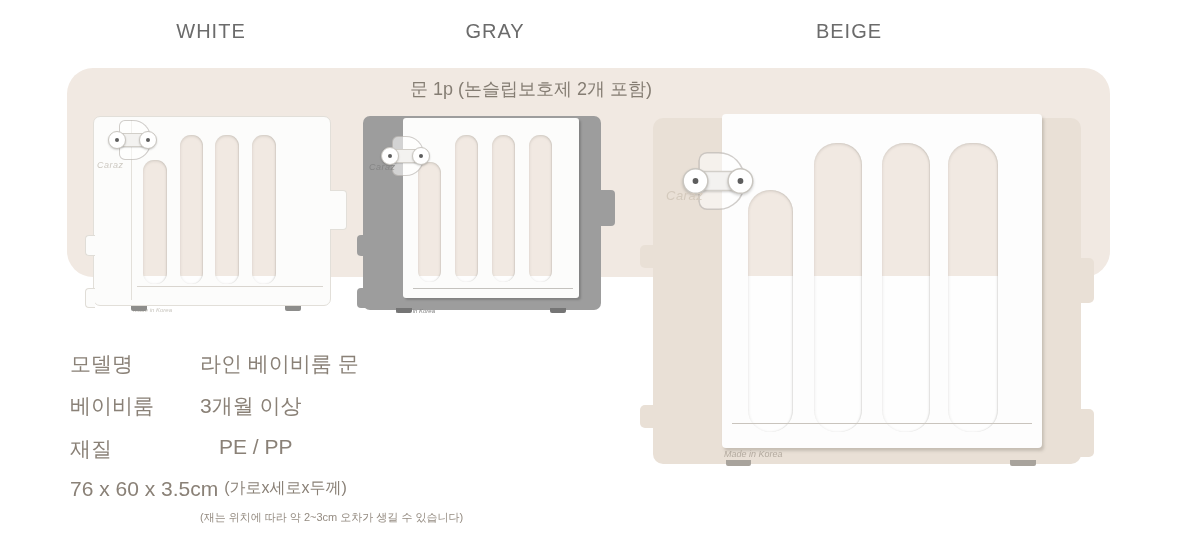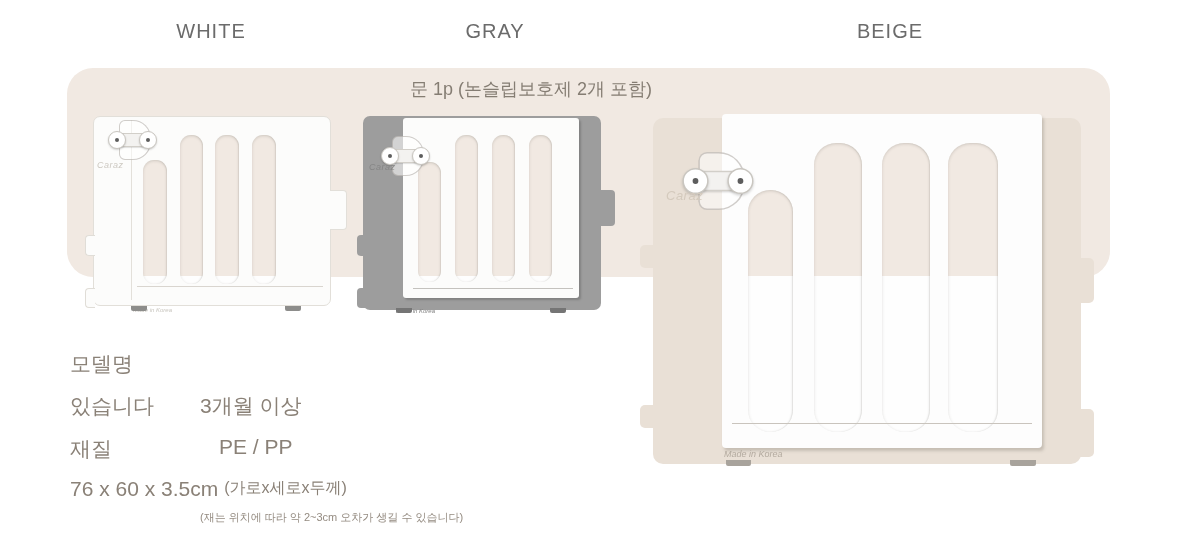--- a/index.html
+++ b/index.html
@@ -5,21 +5,21 @@
   * { margin:0; padding:0; box-sizing:border-box; }
   html,body { background:#ffffff; }
   body { font-family:"Liberation Sans","DejaVu Sans",sans-serif; }
   .stage { position:relative; width:1179px; height:552px; background:#ffffff; overflow:hidden; }
 
   
   .color-label { position:absolute; top:20px; transform:translateX(-50%);
     font-size:20px; letter-spacing:1px; color:#6b6b6b; white-space:nowrap; }
   .label-white { left:211px; }
   .label-gray  { left:495px; }
-  .label-beige { left:890px;text-align:center; }
+  .label-beige { left:849px;text-align:center; }
 
   
   .banner { position:absolute; left:67px; top:68px; width:1043px; height:209px;
     border-radius:26px; background:#f1e9e2; }
   .banner-text { position:absolute; left:343px; top:9px; font-size:18px;
     color:#857d73; white-space:nowrap; }
 
   
   .gate { position:absolute; }
   .panel, .frame, .door, .tab { position:absolute; }
@@ -214,23 +214,24 @@
     <div class="brand">Caraz</div>
     <div class="hline"></div>
     <div class="origin">Made in Korea</div>
     <div class="foot f1"></div>
     <div class="foot f2"></div>
   </div>
 
   <div class="specs">
     <div class="spec-row row-1">
       <span class="lbl">모델명</span>
+      <span class="val">라인 베이비룸 문</span>
     </div>
     <div class="spec-row row-2">
-      <span class="lbl">있습니다</span>
+      <span class="lbl">베이비룸</span>
       <span class="val">3개월 이상</span>
     </div>
     <div class="spec-row row-3">
       <span class="lbl">재질</span>
       <span class="val">PE / PP</span>
     </div>
     <div class="spec-row row-4">
       <span class="val">76 x 60 x 3.5cm</span>
       <span class="val-sub">(가로x세로x두께)</span>
     </div>

